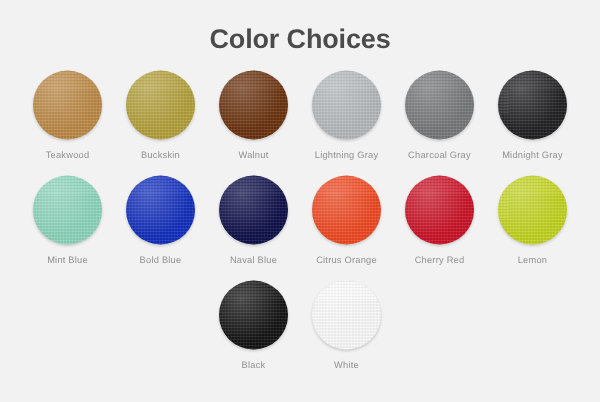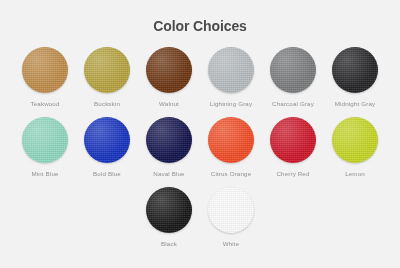--- a/index.html
+++ b/index.html
@@ -18,21 +18,21 @@
   #page {
     width: 400px;
     height: 268px;
     background: #f2f2f2;
     position: relative;
     box-sizing: border-box;
   }
 
   #page-title {
     text-align: center;
-    font-size: 14px;
+    font-size: 18px;
     font-weight: bold;
     color: #4b4b4b;
     letter-spacing: -0.1px;
     padding-top: 15px;
     margin: 0;
     line-height: 22px;
   }
 
   .swatch-grid {
     margin-top: 10px;

